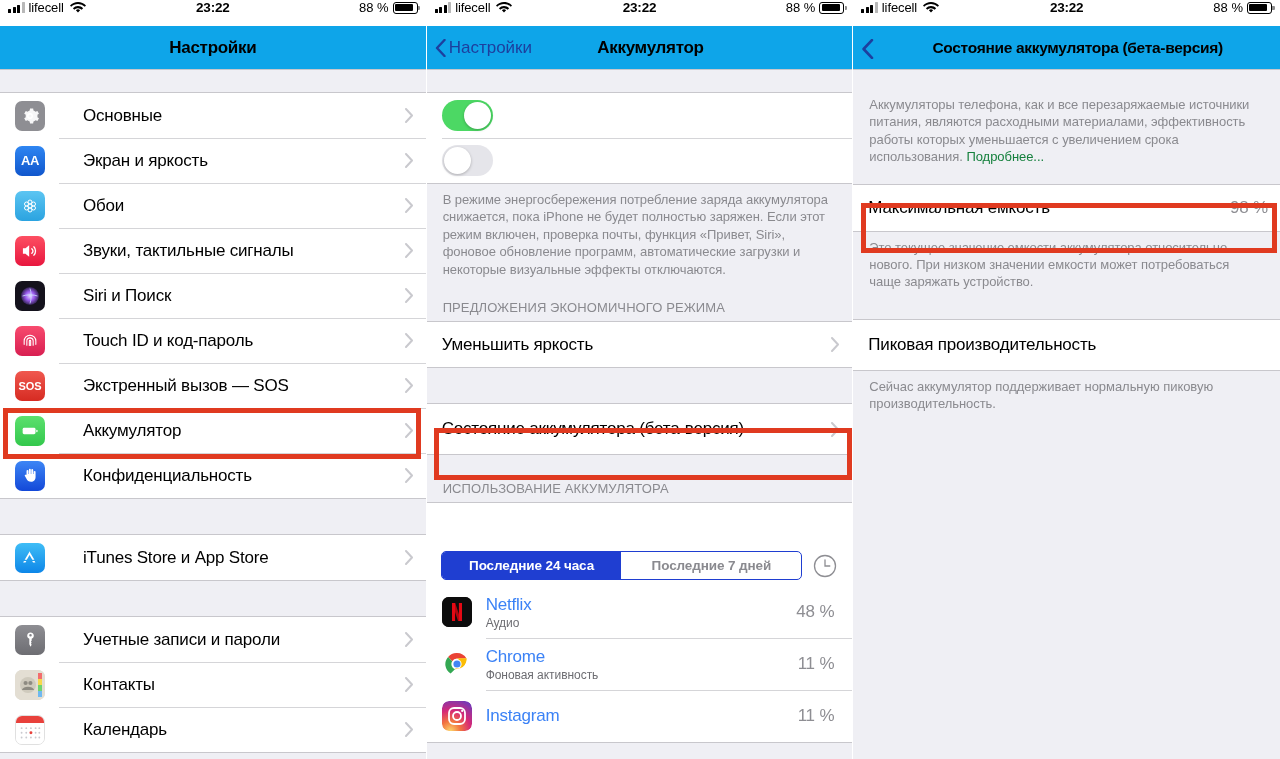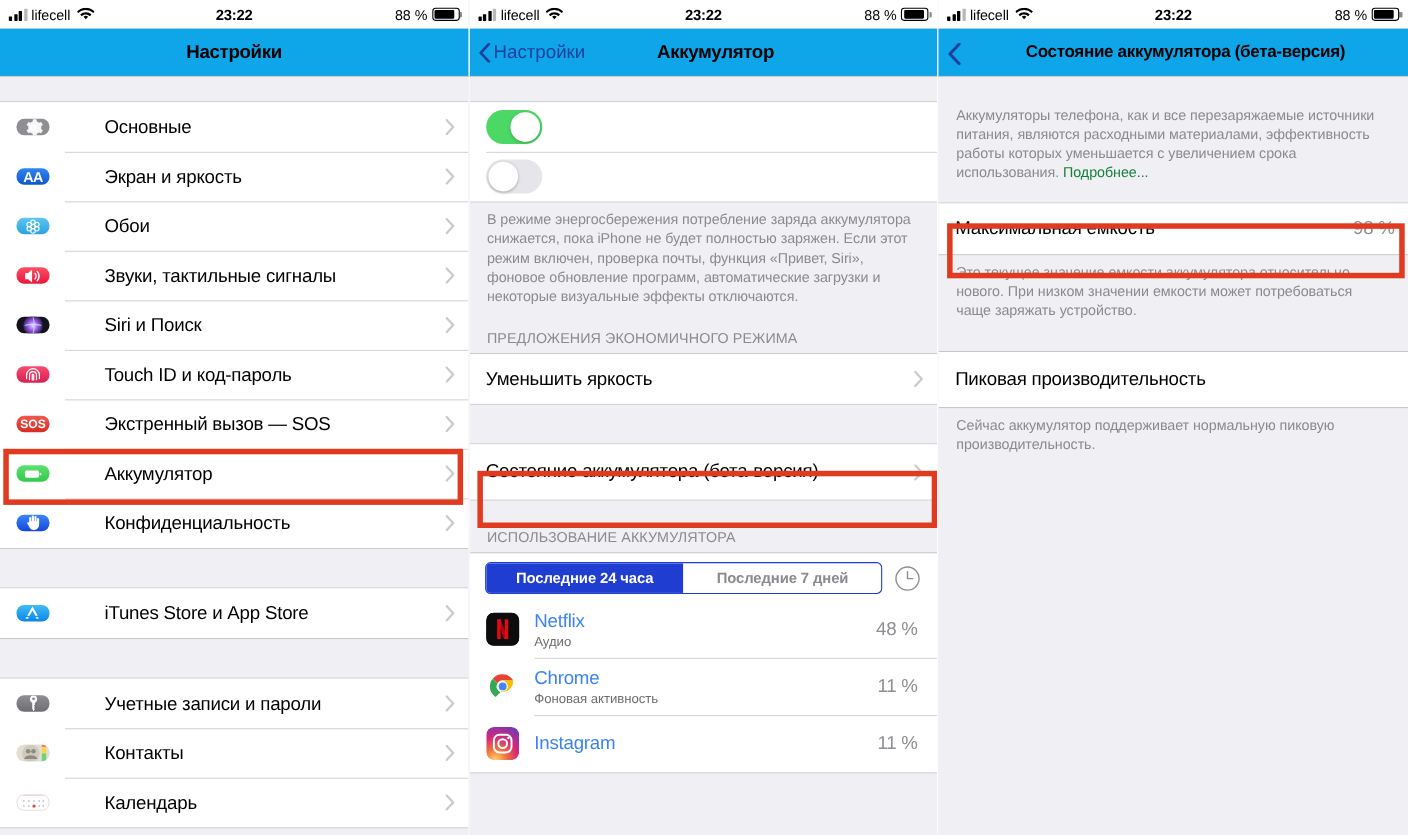--- a/index.html
+++ b/index.html
@@ -15,21 +15,21 @@
     background: #efeff4;
     position: relative;
     overflow: hidden;
     border-right: 1px solid #ffffff;
   }
   .screen:last-child { border-right: none; }
 
   
   .statusbar {
     height: 26px; background: #fff;
-    display: flex; align-items: center;
+    display: flex; align-items: flex-start;
     padding: 0 8px; font-size: 13px; color: #000;
     position: relative;
   }
   .sb-left { display: flex; align-items: center; gap: 4px; }
   .bars { display: flex; align-items: flex-end; gap: 1.5px; height: 11px; }
   .bars i { width: 3px; background: #000; border-radius: 0.5px; display: block; }
   .bars i:nth-child(1) { height: 4px; }
   .bars i:nth-child(2) { height: 6px; }
   .bars i:nth-child(3) { height: 8.5px; }
   .bars i:nth-child(4) { height: 11px; background: #b8b8b8; }
@@ -81,22 +81,22 @@
     display: flex; align-items: center;
     height: 45px; padding-left: 15px; padding-right: 12px;
     background: #fff; position: relative; cursor: pointer; gap: 26px;
   }
   .row + .row::before {
     content: ""; position: absolute; left: 59px; right: 0; top: 0;
     height: 0.5px; background: #d5d5d8;
   }
   .row.no-icon + .row.no-icon::before { left: 15px; }
   .icon {
-    width: 30px; height: 15px; border-radius: 7px;
-    margin-right: 24px; flex: none;
+    width: 30px; height: 30px; border-radius: 7px;
+    margin-right: 12px; flex: none;
     display: flex; align-items: center; justify-content: center;
     overflow: hidden; position: relative;
   }
   .row-label { font-size: 17px; color: #000; letter-spacing: -0.2px; flex: 1; }
   .row-value { font-size: 17px; color: #8e8e93; margin-right: 6px; letter-spacing: -0.2px; }
   .chev {
     width: 9px; height: 15px; flex: none; opacity: .95;
   }
   .chev svg { display: block; }
 
@@ -119,21 +119,21 @@
   }
   .switch.on { background: #4cd864; }
   .switch .knob {
     position: absolute; top: 2px; left: 2px;
     width: 27px; height: 27px; border-radius: 50%;
     background: #fff; box-shadow: 0 1px 3px rgba(0,0,0,.25);
   }
   .switch.on .knob { left: 22px; }
 
   
-  .seg-wrap { display: flex; align-items: center; padding: 8px 14px 6px 14px; gap: 10px; }
+  .seg-wrap { display: flex; align-items: center; padding: 8px 14px 6px 14px; gap: 10px; margin-top: 40px; }
   .segmented {
     flex: 1; display: flex; height: 29px;
     border: 1px solid #1f3ed1; border-radius: 5px; overflow: hidden;
     background: #fff;
   }
   .seg {
     flex: 1; display: flex; align-items: center; justify-content: center;
     font-size: 13.5px; font-weight: 700; color: #8a8a8f; cursor: pointer;
     letter-spacing: -0.1px;
   }

